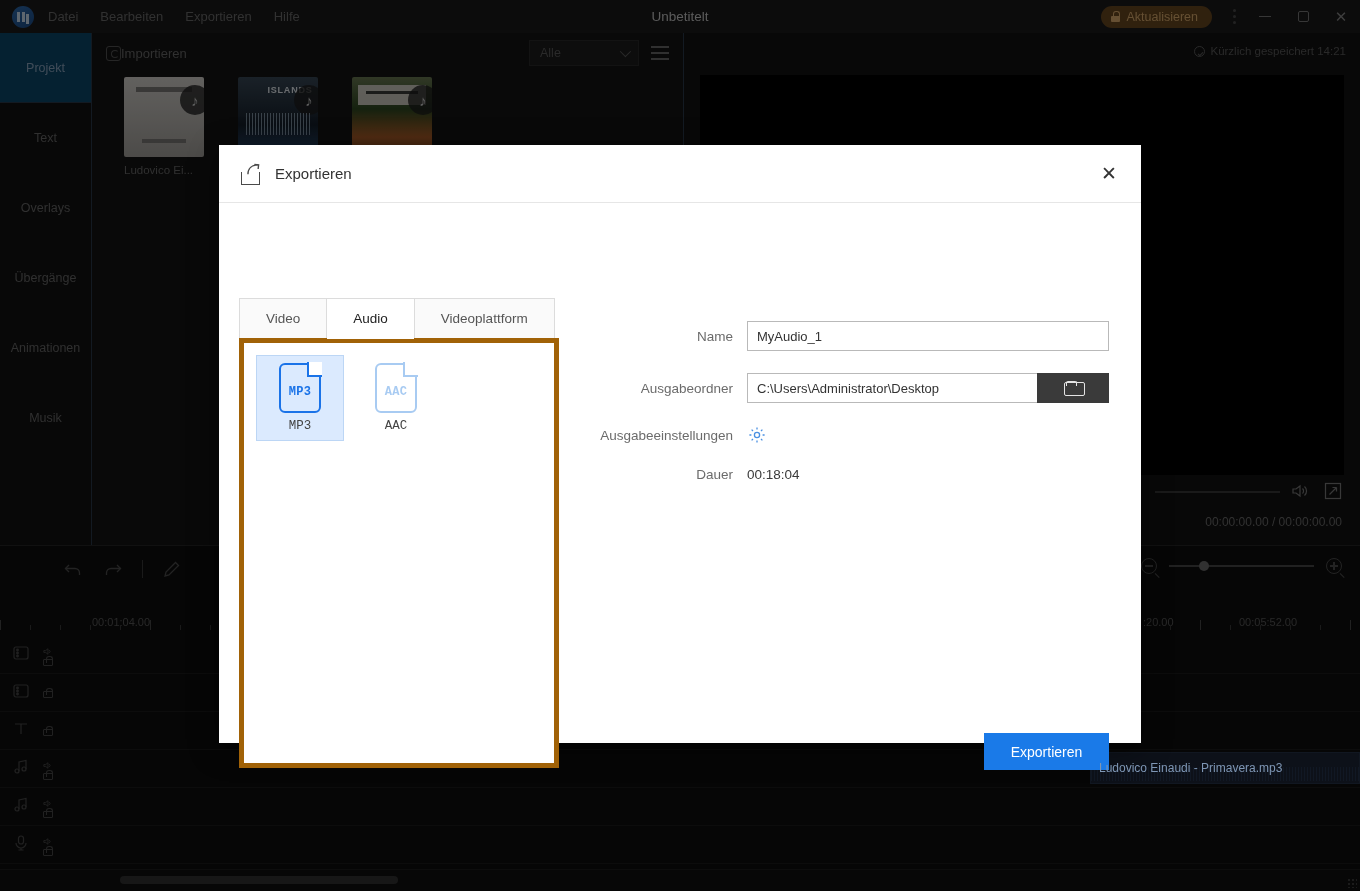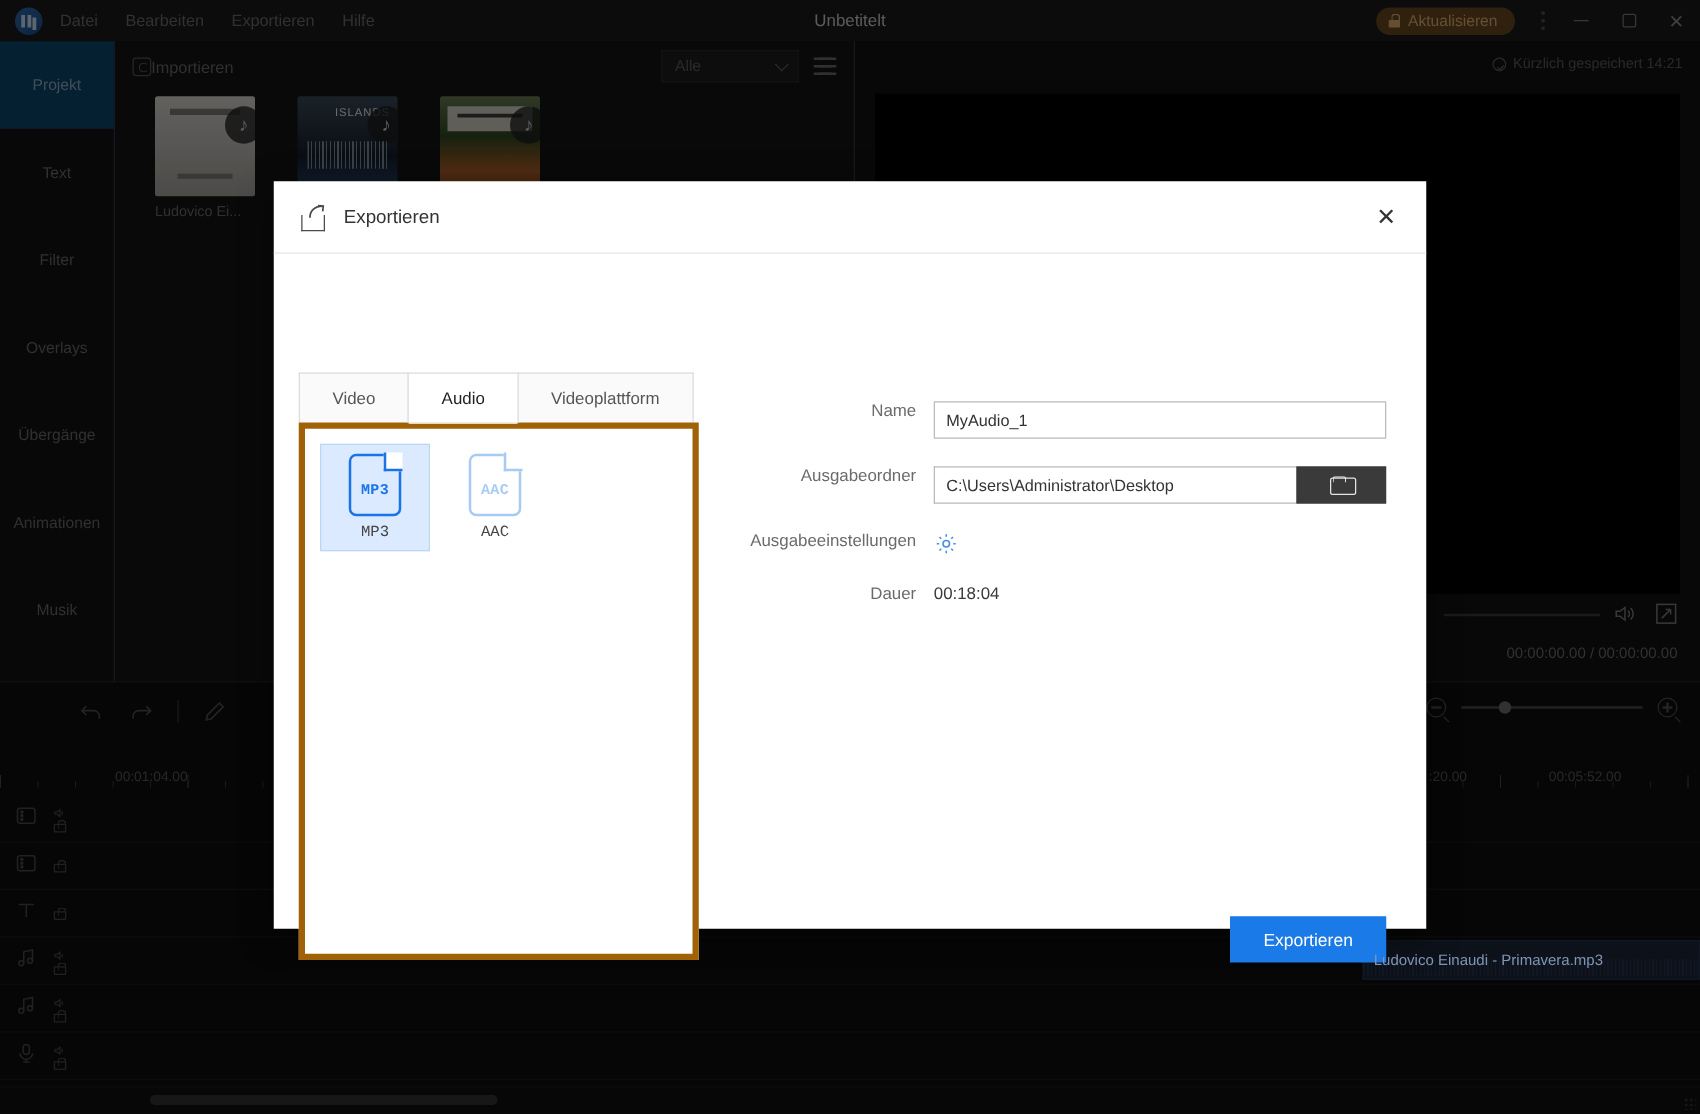--- a/index.html
+++ b/index.html
@@ -116,21 +116,21 @@
   .thumb {
     width:80px; height:80px; position:relative; border-radius:2px; overflow:hidden;
   }
   .t1 { background:linear-gradient(180deg,#d9d6d1,#bfbcb7 55%,#a9a6a1); }
   .t1::before { content:""; position:absolute; left:12px; top:10px; width:56px; height:5px;
      background:#3a3a3a; opacity:.55;}
   .t1::after { content:""; position:absolute; left:18px; bottom:14px; width:44px; height:4px;
      background:#4a4a4a; opacity:.5;}
   .t2 { background:linear-gradient(180deg,#3a4a59,#16202c 60%,#2b4f78); }
   .t2-lab { position:absolute; top:8px; left:0; right:0; text-align:center; color:#e8eef4;
-     font-size:9px; letter-spacing:.8px; font-weight:normal;margin-left:24px;}
+     font-size:9px; letter-spacing:.8px; font-weight:bold;margin-left:24px;}
   .t2::after { content:""; position:absolute; left:8px; bottom:22px; right:8px; height:22px;
      background:repeating-linear-gradient(90deg,#9fb4c6 0 1px,transparent 1px 3px); opacity:.75;}
   .t3 { background:linear-gradient(180deg,#6d7d55,#2f4a22 40%,#b4622a 75%,#7c4a22); }
   .t3-card { position:absolute; left:6px; top:8px; right:6px; height:20px; background:#e3ded6; opacity:.9;}
   .t3-card::after{content:""; position:absolute; left:8px; top:6px; right:8px; height:3px; background:#3c3c3c;}
   .note-badge {
     position:absolute; right:-6px; top:8px; width:30px; height:30px; border-radius:50%;
     background:rgba(30,30,30,.78); display:flex; align-items:center; justify-content:center;
     color:#d0d0d0; font-size:15px;
   }
@@ -254,21 +254,21 @@
     background:#fff; border-left:2.4px solid currentColor; border-bottom:2.4px solid currentColor;
     transform:rotate(0deg);
   }
   .file-ico .lbl {
     position:absolute; left:0; right:0; top:22px; text-align:center;
     font-size:12px; font-weight:bold; letter-spacing:.3px;
   }
   .fmt-name { font-size:12.5px; color:#444; }
 
   .form { position:absolute; left:360px; top:118px; width:530px; }
-  .frow { display:flex; margin-bottom:22px; }
+  .frow { display:flex; align-items:center; margin-bottom:22px; }
   .flabel { width:168px; text-align:right; padding-right:14px; font-size:13.5px; color:#6b6b6b; }
   .finput {
     flex:1; height:30px; border:1px solid #b9b9b9; padding:0 9px; font-size:13px; color:#333;
     font-family:"Liberation Sans", sans-serif; background:#fff; outline:none;
   }
   .finput.with-btn { border-right:none; }
   .folder-btn {
     width:72px; height:30px; background:#3a3a3a; display:flex; align-items:center;
     justify-content:center; cursor:pointer;
   }
@@ -320,23 +320,20 @@
       <div class="wbtn">✕</div>
     </div>
   </div>
 
   <div class="sidebar">
     <div class="side-item active active-box">
       <span>Projekt</span>
     </div>
     <div class="side-item">
       <span>Text</span>
-    </div>
-    <div class="side-item">
-      <span>Filter</span>
     </div>
     <div class="side-item">
       <span>Overlays</span>
     </div>
     <div class="side-item">
       <span>Übergänge</span>
     </div>
     <div class="side-item">
       <span>Animationen</span>
     </div>

